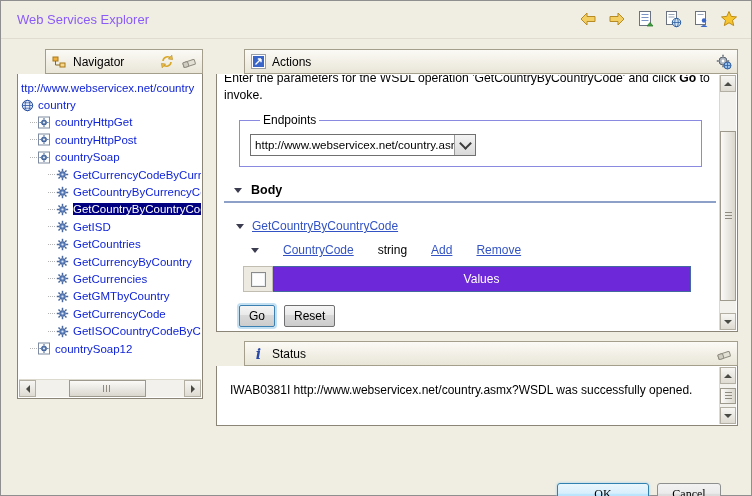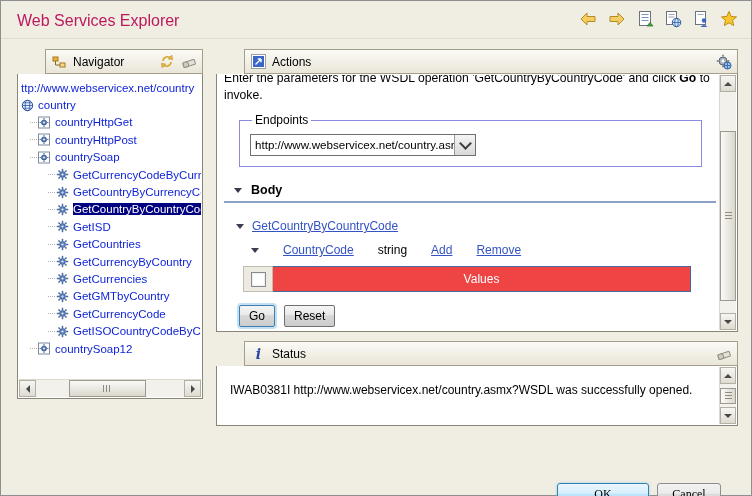--- a/index.html
+++ b/index.html
@@ -2,21 +2,21 @@
 <html><head>
 <meta charset="utf-8">
 <style>
   html,body{margin:0;padding:0;}
   body{width:752px;height:496px;position:relative;background:#f0eee3;
        font-family:"Liberation Sans",sans-serif;color:#1a1a1a;overflow:hidden;}
   .window{position:absolute;inset:0;border:1px solid #8f8f8f;box-sizing:border-box;}
 
   
   .titlebar{position:absolute;left:0;top:0;right:0;height:37px;border-bottom:1px solid #e0ddd0;}
-  .title-text{position:absolute;left:16px;top:11px;font-size:16px;color:#be185d;}
+  .title-text{position:absolute;left:16px;top:11px;font-size:13px;color:#8b5cf6;}
   .toolbar{position:absolute;right:12px;top:7px;display:flex;gap:7px;align-items:center;}
   .tbtn{width:21px;height:21px;display:flex;align-items:center;justify-content:center;cursor:pointer;}
   .tbtn svg{display:block;}
 
   
   .panel{position:absolute;box-sizing:border-box;padding-left:28px;}
   .phead{height:25px;background:linear-gradient(#fbfaf5,#e9e6d8);border:1px solid #a49e8d;
          display:flex;align-items:center;padding:0 5px;gap:5px;box-sizing:border-box;}
   .phead .ptitle{font-size:12px;color:#000;flex:0 0 auto;}
   .phead .spacer{flex:1;}
@@ -53,21 +53,21 @@
   .tri-d{width:0;height:0;border:4px solid transparent;border-top-color:#4a4a44;border-bottom:none;}
 
   
   #actions{left:215px;top:48px;width:522px;height:283px;}
   .a-content{position:absolute;left:1px;top:1px;bottom:1px;right:18px;overflow:hidden;
              padding-left:6px;box-sizing:border-box;}
   .instruction{margin:-5px 0 0 0;font-size:12.2px;line-height:17px;max-width:494px;color:#000;}
   .instruction b{font-weight:bold;}
   fieldset.endpoints{margin:9px 0 0 15px;width:463px;box-sizing:border-box;
                      border:1px solid #8a8ae0;padding:4px 10px 10px;}
-  fieldset.endpoints legend{font-size:12px;padding:0 3px;margin-left:2px;color:#000;}
+  fieldset.endpoints legend{font-size:12px;padding:0 3px;margin-left:10px;color:#000;}
   .combo{margin-top:3px;width:226px;height:22px;border:1px solid #707070;background:#fff;
          display:flex;align-items:stretch;box-sizing:border-box;cursor:pointer;}
   .combo-value{flex:1;font-size:11.6px;padding:3px 3px 0 4px;white-space:nowrap;overflow:hidden;color:#000;}
   .combo-btn{width:20px;border-left:1px solid #9a9a9a;background:linear-gradient(#f4f4f4,#d9d9d9);
              display:flex;align-items:center;justify-content:center;}
   .chev{width:7px;height:7px;border-right:2px solid #3c3c3c;border-bottom:2px solid #3c3c3c;
         transform:rotate(45deg);margin-top:-4px;}
   .sect-head{margin:16px 0 0 10px;display:flex;align-items:center;gap:9px;}
   .sect-head .stitle{font-size:12.5px;font-weight:bold;color:#000;}
   .rule{margin:4px 0 0 0;width:492px;height:2px;background:#8da0c8;}
@@ -75,21 +75,21 @@
              flex:0 0 auto;cursor:pointer;}
   .op-row{margin:16px 0 0 12px;display:flex;align-items:center;gap:8px;}
   .param-row{margin:10px 0 0 27px;display:flex;align-items:center;gap:24px;font-size:12px;}
   .alink{color:#3353c4;text-decoration:underline;font-size:12px;cursor:pointer;}
   .ptype{color:#000;}
   .vtable{margin:9px 0 0 19px;width:448px;height:26px;display:flex;box-sizing:border-box;}
   .cb-cell{width:30px;background:#eceae1;border:1px solid #c1beb1;box-sizing:border-box;
            display:flex;align-items:center;justify-content:center;}
   .checkbox{width:13px;height:13px;background:#fdfdfd;border:1px solid #8a8a8a;
             box-shadow:inset 0 0 0 1px #ecf0f2;cursor:pointer;}
-  .val-cell{flex:1;background:#ef4444;border:1px solid #44699f;border-left:none;box-sizing:border-box;
+  .val-cell{flex:1;background:#6d28d9;border:1px solid #44699f;border-left:none;box-sizing:border-box;
             color:#fff;font-size:12px;display:flex;align-items:center;justify-content:center;}
   .btn-row{margin:13px 0 0 15px;display:flex;gap:9px;}
   .fbtn{height:22px;font-size:12px;font-family:"Liberation Sans",sans-serif;
         background:linear-gradient(#f5f5f5,#e9e9e9 45%,#d9d9d9 46%,#cccccc);
         border:1px solid #707070;border-radius:2px;padding:0 9px;cursor:pointer;color:#000;}
   .fbtn.focused{border:1px solid #3c7fb1;box-shadow:0 0 0 2px #c3e0f3;}
 
   
   .vscroll{position:absolute;right:1px;top:1px;bottom:1px;width:17px;background:#f2f1ec;
            border-left:1px solid #dcd9cf;box-sizing:border-box;}

